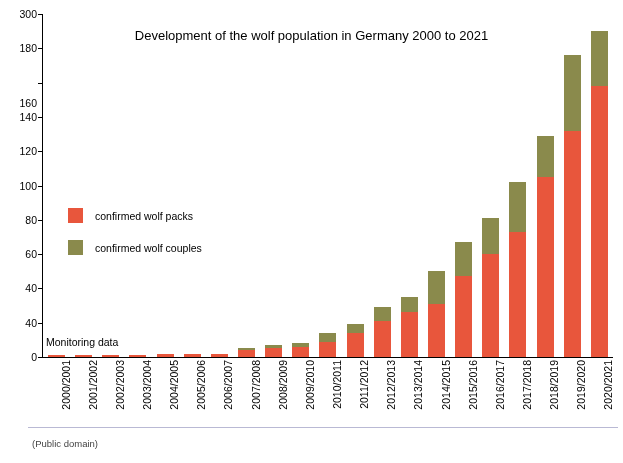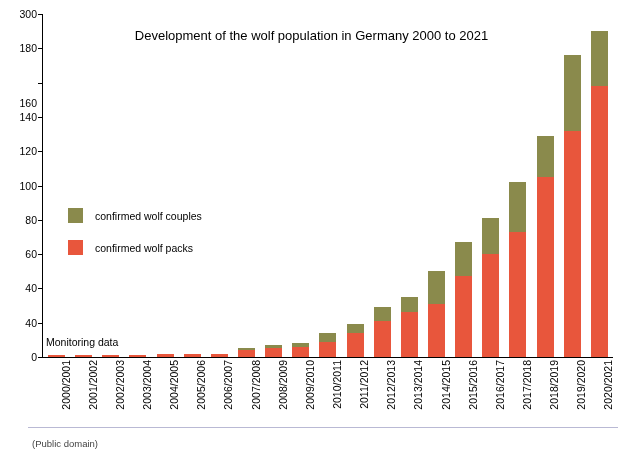--- a/index.html
+++ b/index.html
@@ -408,25 +408,25 @@
       </div>
       <div class="xlabel-slot">
         <div class="xlabel">2020/2021</div>
       </div>
     </div>
 
   <div class="monitoring-note">Monitoring data</div>
 
   <div class="legend">
     <div class="legend-row">
+      <span class="legend-swatch" id="sw-packs" style="background: rgb(232, 86, 60);"></span>
+      <span class="legend-label">confirmed wolf packs</span>
+    </div>
+    <div class="legend-row">
       <span class="legend-swatch" id="sw-couples" style="background: rgb(138, 138, 76);"></span>
       <span class="legend-label">confirmed wolf couples</span>
     </div>
-    <div class="legend-row">
-      <span class="legend-swatch" id="sw-packs" style="background: rgb(232, 86, 60);"></span>
-      <span class="legend-label">confirmed wolf packs</span>
-    </div>
   </div>
 
   <div class="footer-rule"></div>
   <div class="footer-left">(Public domain)</div>
 
 </div>
 
 </body></html>

